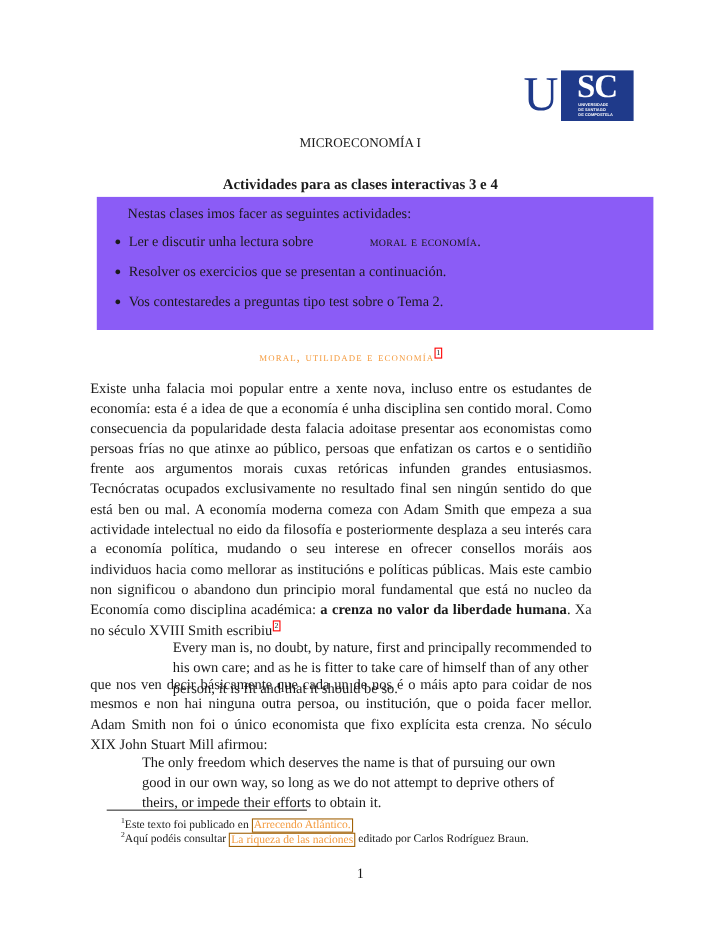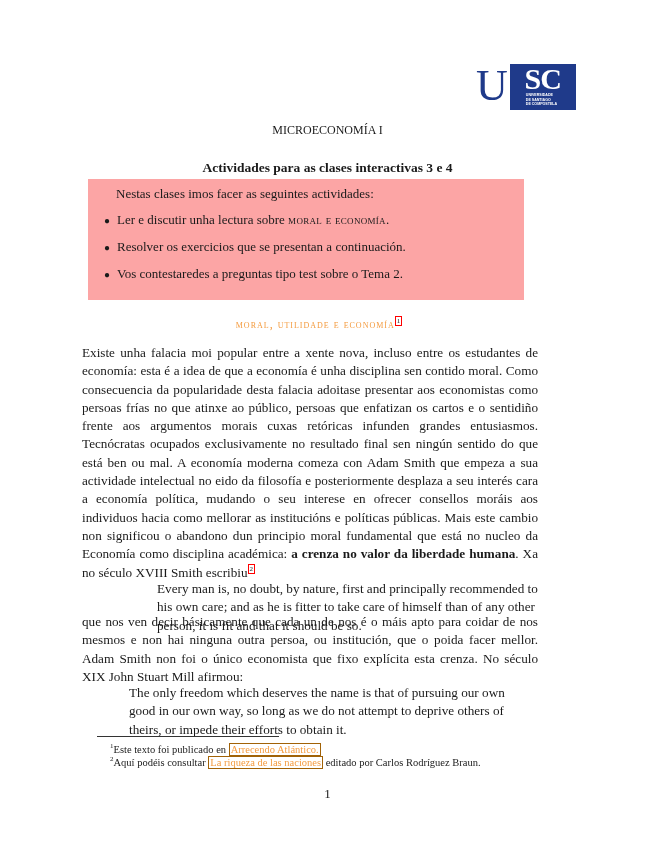--- a/index.html
+++ b/index.html
@@ -5,26 +5,26 @@
   html, body { margin: 0; padding: 0; background: #ffffff; }
   body { width: 655px; height: 848px; position: relative; overflow: hidden;
          font-family: "Liberation Serif", "DejaVu Serif", serif; color: #1a1a1a; }
   .logo { position: absolute; left: 476px; top: 64px; height: 46px; display: flex; align-items: stretch; }
   .logo .u { font-family: "Liberation Serif", serif; font-size: 44px; line-height: 44px; color: #1f3a8a; padding-right: 2px; }
   .logo .box { width: 66px; background: #1f3a8a; color: #fff; display: flex; flex-direction: column; align-items: center; font-weight: bold; }
   .logo .sc { font-size: 30px; line-height: 28px; margin-top: 1px; letter-spacing: -1px; }
   .logo .sub { font-family: "Liberation Sans", sans-serif; font-size: 3.6px; line-height: 4.6px; text-align: left; width: 34px; }
   .title { position: absolute; left: 0; width: 655px; top: 123px; text-align: center; font-size: 12px; }
   .subtitle { position: absolute; left: 0; width: 655px; top: 160px; text-align: center; font-size: 13.5px; font-weight: bold; }
-  .yellow { position: absolute; left: 88px; top: 179px; width: 436px; height: 121px; background: #fca5a5; }
+  .yellow { position: absolute; left: 88px; top: 179px; width: 506px; height: 121px; background: #8b5cf6; }
   .yellow .intro { position: absolute; left: 28px; top: 7px; font-size: 13px; }
   .yellow ul { list-style: none; margin: 0; padding: 0; position: absolute; left: 16px; top: 33px; }
   .yellow li { font-size: 13px; height: 27px; display: flex; }
   .yellow li .bullet { width: 13px; font-size: 10px; line-height: 18px; }
-  .sc-text { font-variant: small-caps; letter-spacing: 0.3px; }
+  .sc-text { font-variant: small-caps; letter-spacing: 0.3px; margin-left: 48px; }
   .section { position: absolute; left: 0; width: 638px; top: 316px; text-align: center; color: #f49b3f; font-size: 12px; font-variant: small-caps; letter-spacing: 1px; }
   .fnmark { display: inline-block; border: 1px solid #ff0000; font-size: 7px; line-height: 8px; padding: 0 1px; vertical-align: super; color: #1a1a1a; letter-spacing: 0; }
   .para { position: absolute; left: 82px; width: 456px; font-size: 13.2px; line-height: 18.3px; text-align: justify; }
   .p1 { top: 344px; }
   .quote { position: absolute; left: 129px; width: 393px; font-size: 13.2px; line-height: 18.3px; }
   .q1 { top: 580px; margin-left: 28px; }
   .p2 { top: 613px; }
   .q2 { top: 684px; }
   .rule { position: absolute; left: 97px; top: 736px; width: 182px; border-top: 1px solid #333; }
   .fn { position: absolute; left: 110px; font-size: 10.5px; line-height: 14px; white-space: nowrap; }

